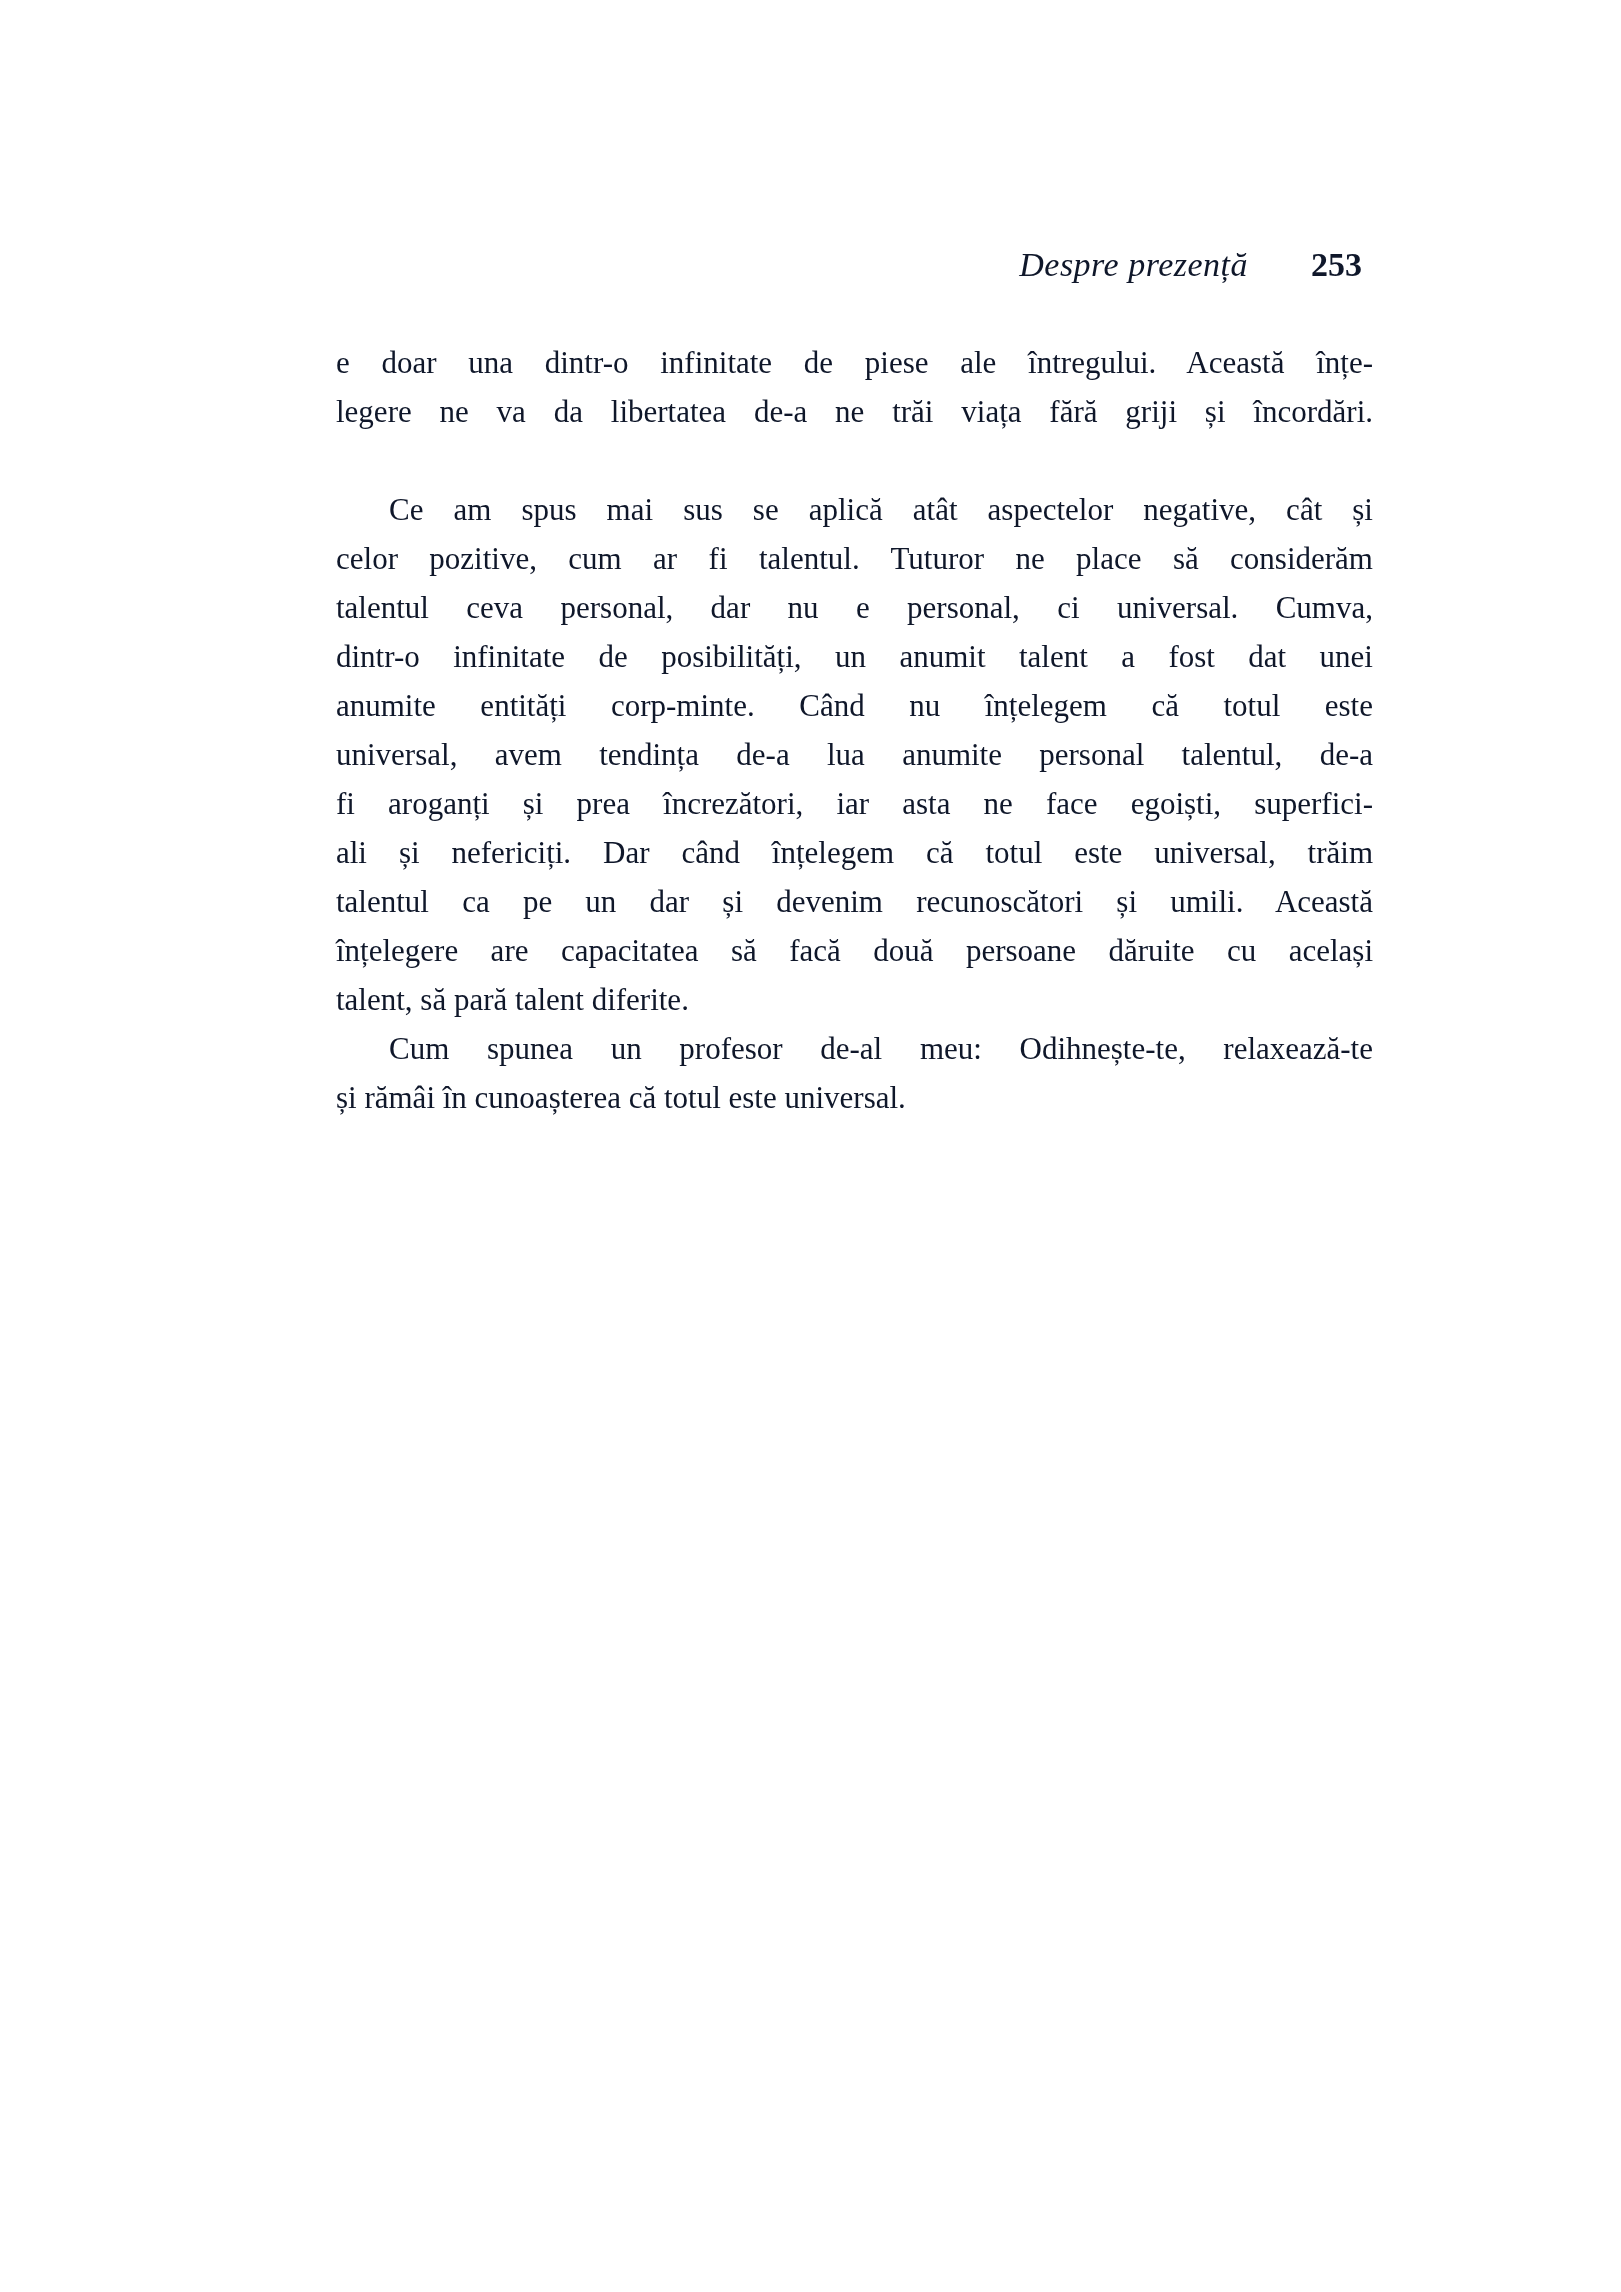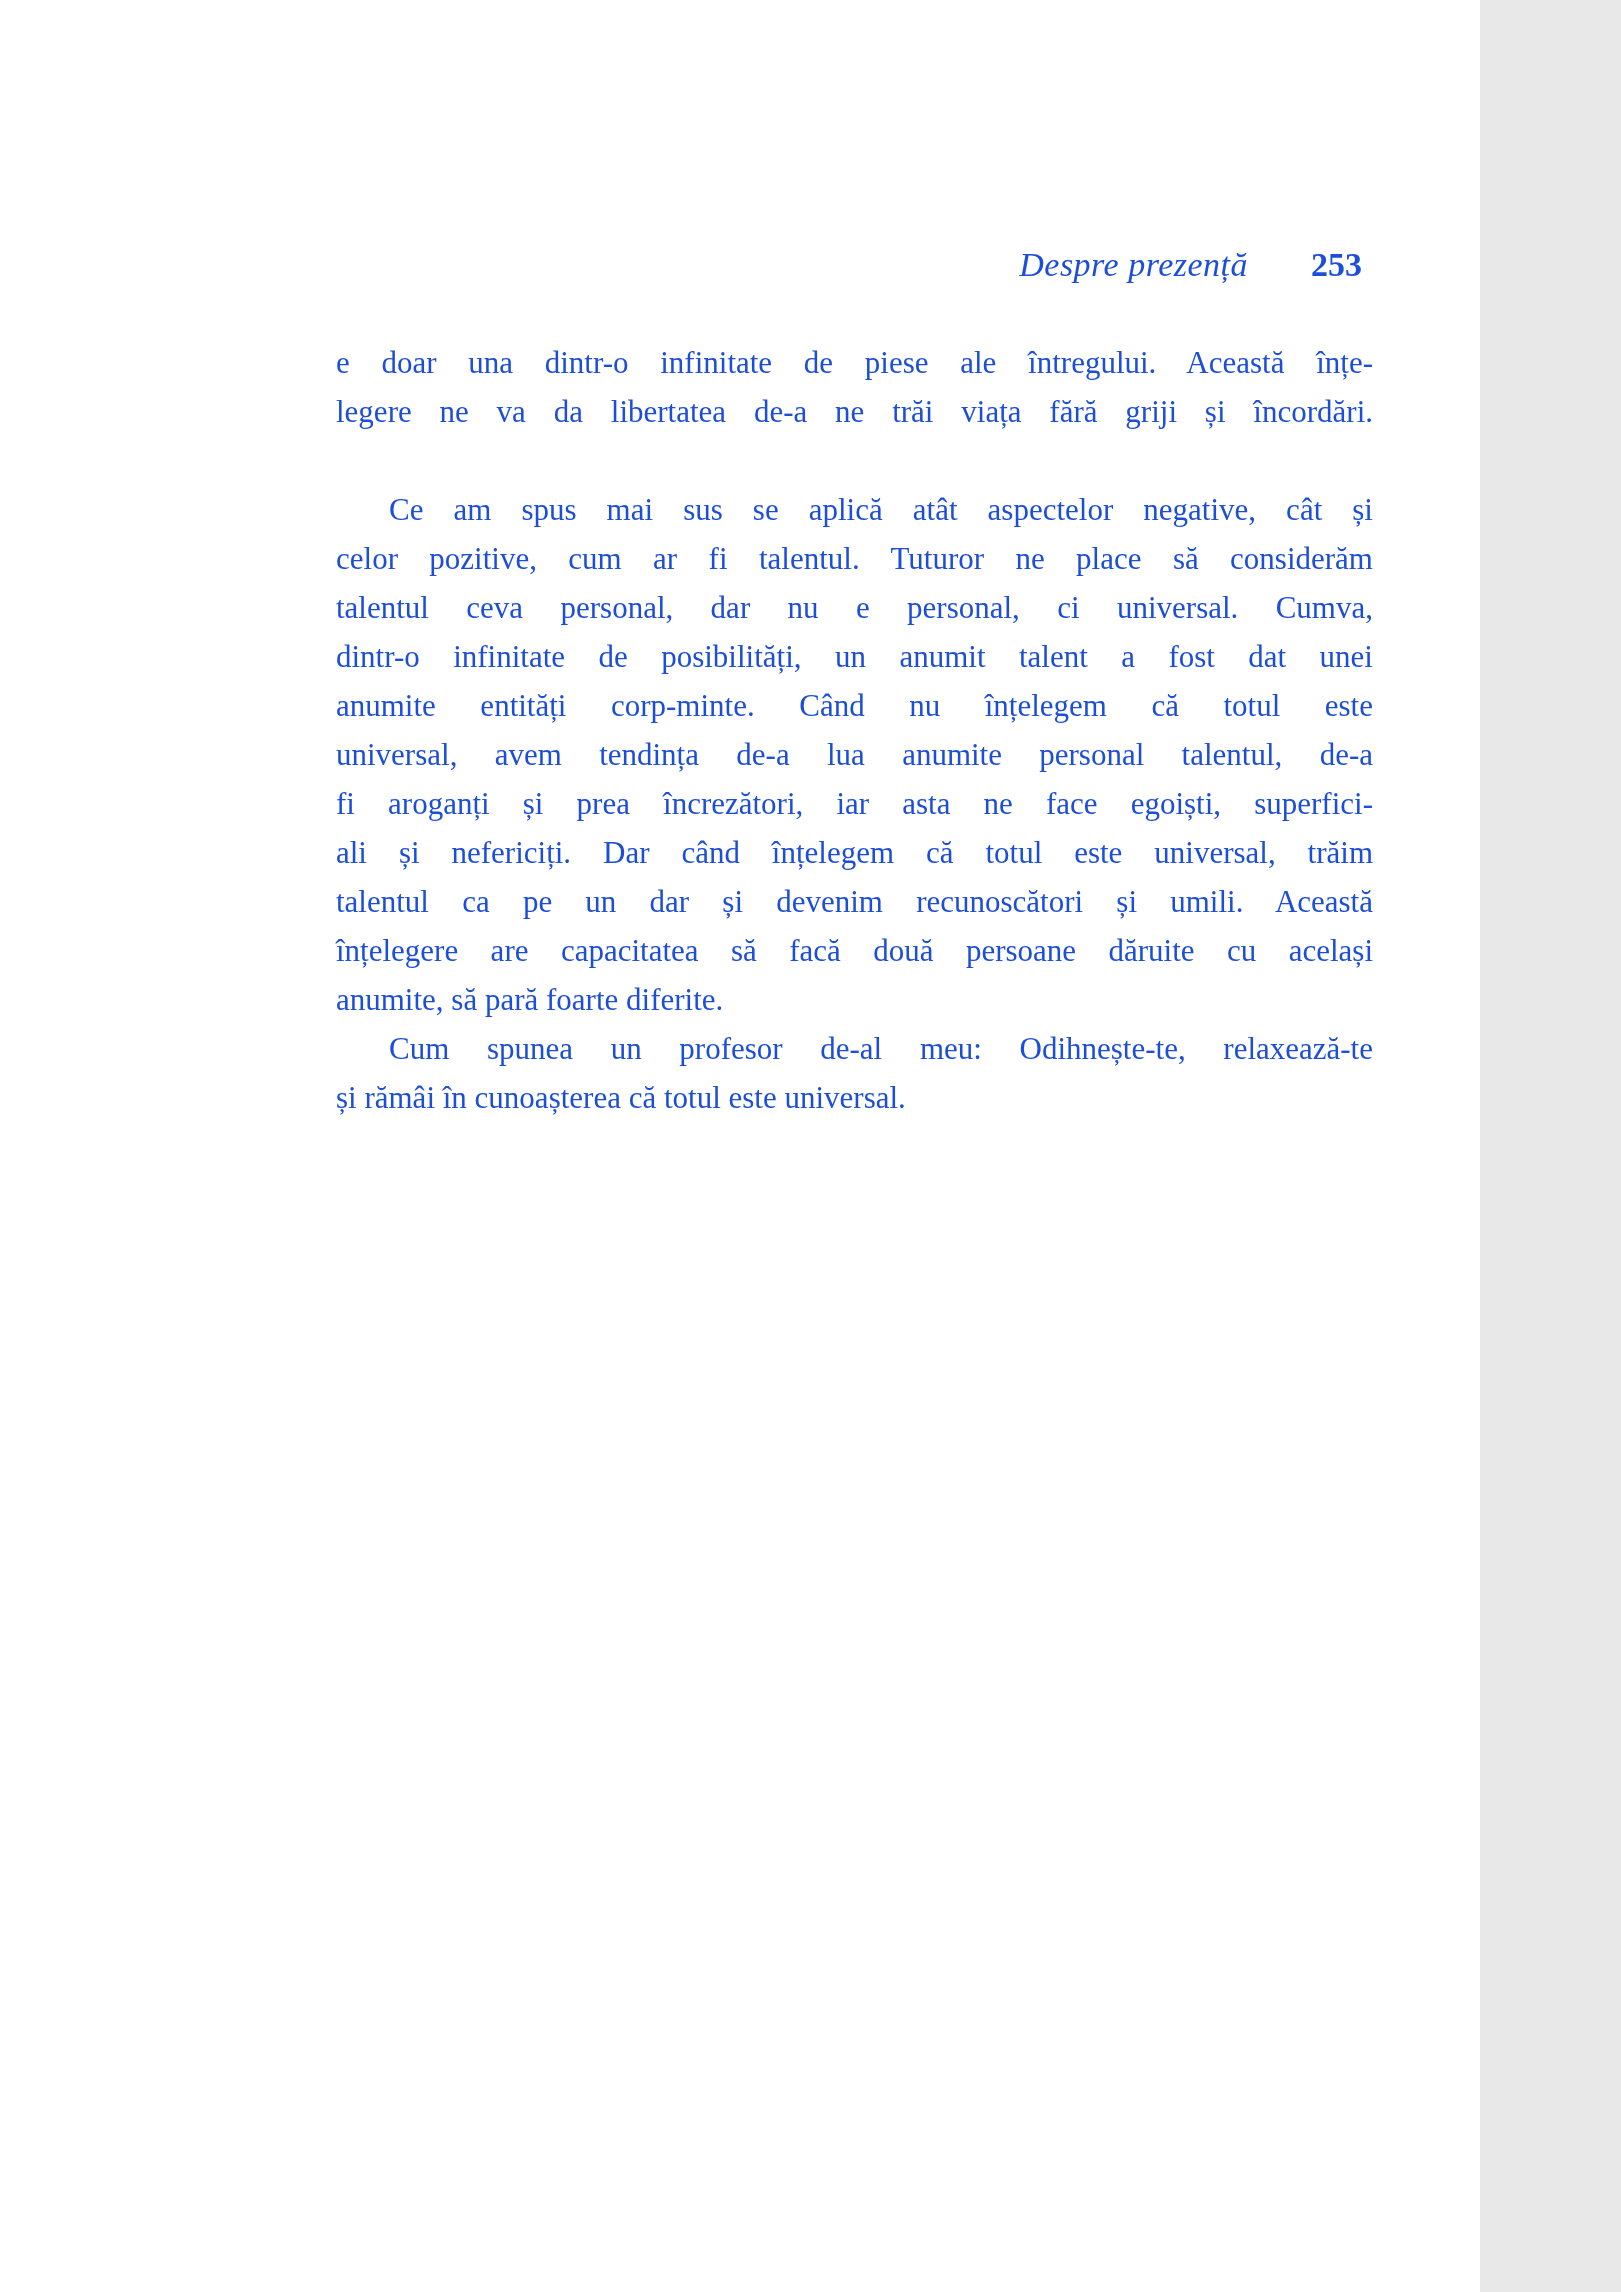--- a/index.html
+++ b/index.html
@@ -2,25 +2,25 @@
 <html><head>
 <meta charset="utf-8">
 <style>
   html, body {
     margin: 0;
     padding: 0;
     background: #e8e8e8;
   }
   .page {
     position: relative;
-    width: 1480px;
+    width: 1621px;
     height: 2293px;
     background: #ffffff;
     font-family: "Liberation Serif", "DejaVu Serif", serif;
-    color: #1d4ed8;
+    color: #0f172a;
     overflow: hidden;
   }
   .running-header {
     position: absolute;
     top: 243px;
     left: 325px;
     width: 1037px;
     display: flex;
     justify-content: flex-end;
     align-items: baseline;
@@ -85,21 +85,21 @@
         <div class="line j indent"><span class="run">Ce am spus mai sus se aplică atât aspectelor negative, cât și</span></div>
         <div class="line j"><span class="run">celor pozitive, cum ar fi talentul. Tuturor ne place să considerăm</span></div>
         <div class="line j"><span class="run">talentul ceva personal, dar nu e personal, ci universal. Cumva,</span></div>
         <div class="line j"><span class="run">dintr-o infinitate de posibilități, un anumit talent a fost dat unei</span></div>
         <div class="line j"><span class="run">anumite entități corp-minte. Când nu înțelegem că totul este</span></div>
         <div class="line j"><span class="run">universal, avem tendința de-a lua anumite personal talentul, de-a</span></div>
         <div class="line j"><span class="run">fi aroganți și prea încrezători, iar asta ne face egoiști, superfici-</span></div>
         <div class="line j"><span class="run">ali și nefericiți. Dar când înțelegem că totul este universal, trăim</span></div>
         <div class="line j"><span class="run">talentul ca pe un dar și devenim recunoscători și umili. Această</span></div>
         <div class="line j"><span class="run">înțelegere are capacitatea să facă două persoane dăruite cu același</span></div>
-        <div class="line l"><span class="run">anumite, să pară foarte diferite.</span></div>
+        <div class="line l"><span class="run">talent, să pară talent diferite.</span></div>
       </div>
       <div class="paragraph">
         <div class="line j indent"><span class="run">Cum spunea un profesor de-al meu: </span><span class="run italic">Odihnește-te, relaxează-te</span></div>
         <div class="line l"><span class="run italic">și rămâi în cunoașterea că totul este universal.</span></div>
       </div>
     </div>
 </div>
 
 
 </body></html>

